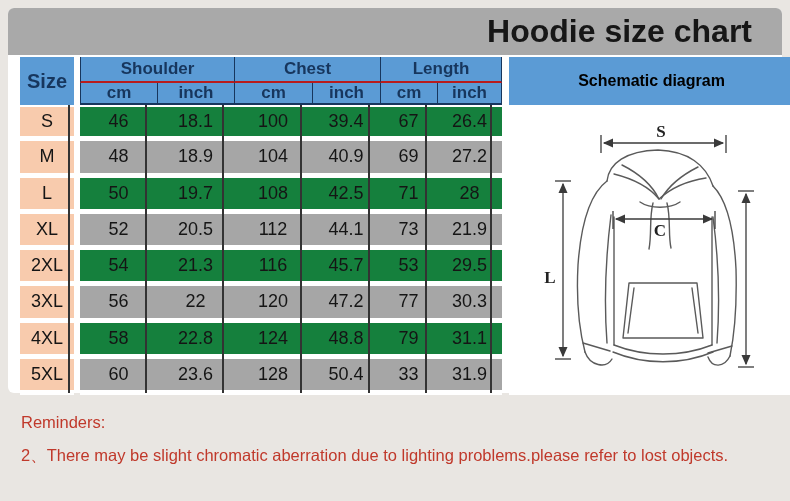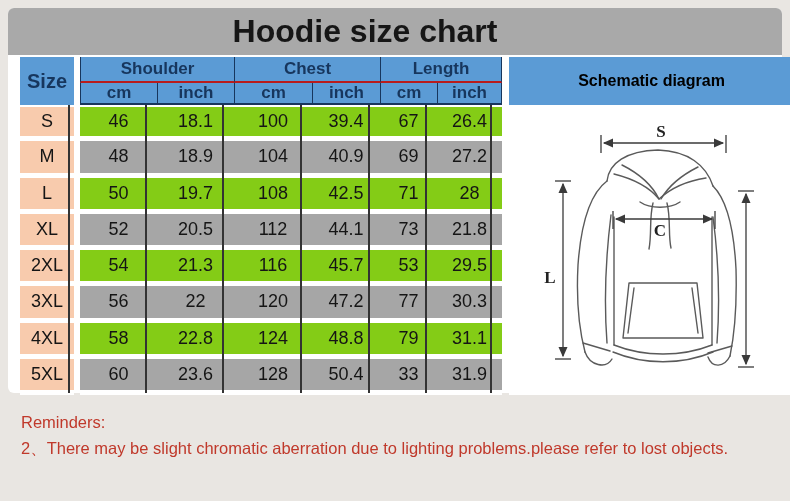--- a/index.html
+++ b/index.html
@@ -18,21 +18,21 @@
     left: 8px; top: 8px;
     width: 774px; height: 385px;
     background: #ffffff;
     border-radius: 6px;
   }
 
   .title-band {
     height: 47px;
     background: #a9a9a9;
     border-radius: 6px 6px 0 0;
-    display: flex; align-items: center; justify-content: center;
+    display: flex; align-items: center; justify-content: flex-end;
     margin-bottom: 2px;
   }
   .title-band h1 {
     font-size: 32px;
     font-weight: bold;
     color: #161616;
     letter-spacing: 0px;
     transform: translateX(-30px);
   }
 
@@ -75,21 +75,21 @@
 
   
   tbody tr { height: 36px; }
   td.size-cell {
     background: #f8cbad;
     color: #151515;
     font-size: 18px;
     border-bottom: 5px solid #ffffff;
   }
   td.data {
-    background: #84cc16;
+    background: #15803d;
     color: #151515;
     font-size: 18px;
     border-bottom: 5px solid #ffffff;
   }
   tbody tr:nth-child(even) td.data { background: #a6a6a6; }
   tbody tr:first-child td.size-cell,
   tbody tr:first-child td.data { border-top: 2px solid #ffffff; }
 
   td.schem-cell {
     background: #ffffff;
@@ -109,21 +109,21 @@
 
   
   .reminders {
     position: absolute;
     left: 21px; top: 411px;
     width: 760px;
     color: #c0392b;
     font-size: 16.5px;
     line-height: 23.5px;
   }
-  .reminders .rem-heading { margin-bottom: 2px; }
+  .reminders .rem-heading { margin-bottom: 9px; }
 </style>
 </head>
 <body>
 
 <div class="stage">
 
   <div class="card">
 
     <div class="title-band">
       <h1>Hoodie size chart</h1>
@@ -248,21 +248,21 @@
           <td class="gap"></td>
         </tr>
         <tr>
           <td class="size-cell">XL</td>
           <td class="gap"></td>
           <td class="data">52</td>
           <td class="data">20.5</td>
           <td class="data">112</td>
           <td class="data">44.1</td>
           <td class="data">73</td>
-          <td class="data">21.8</td>
+          <td class="data">21.9</td>
           <td class="gap"></td>
         </tr>
         <tr>
           <td class="size-cell">2XL</td>
           <td class="gap"></td>
           <td class="data">54</td>
           <td class="data">21.3</td>
           <td class="data">116</td>
           <td class="data">45.7</td>
           <td class="data">53</td>

